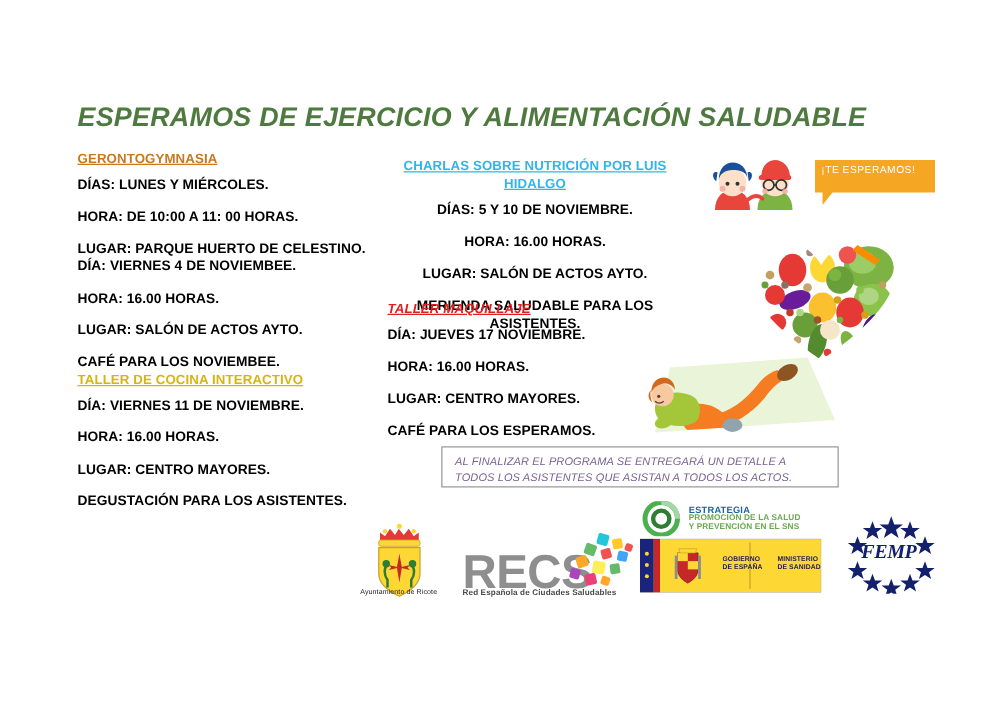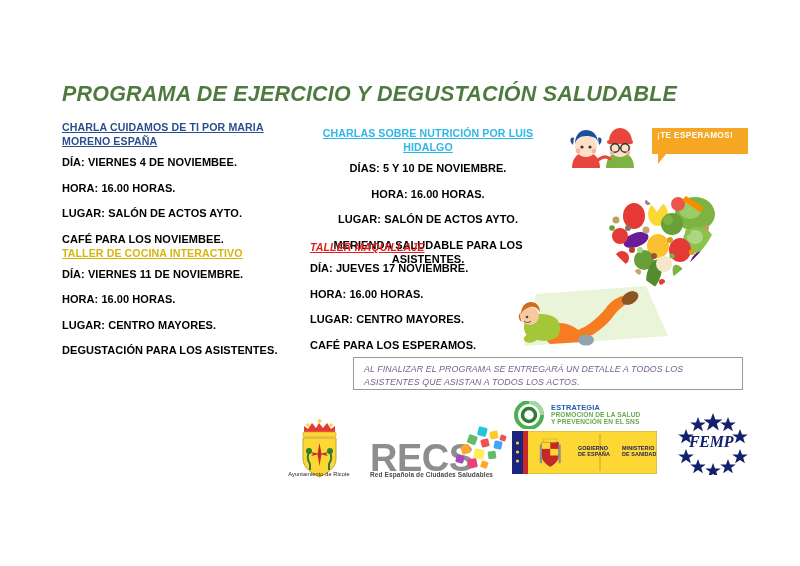--- a/index.html
+++ b/index.html
@@ -78,21 +78,21 @@
     letter-spacing: 0.05px;
   }
   .line:last-child { margin-bottom: 0; }
   .gap-after { margin-bottom: 14px; }
 
   
   .note-box {
     position: absolute;
     left: 353px;
     top: 357px;
-    width: 390px;
+    width: 318px;
     height: 33px;
     border: 1px solid #9a9a9a;
     box-sizing: border-box;
     background: #ffffff;
   }
   .note-text {
     position: absolute;
     left: 10px;
     top: 5px;
     right: 8px;
@@ -109,21 +109,21 @@
     left: 562px;
     top: 124px;
     width: 188px;
     height: 48px;
   }
   .bubble-text {
     position: absolute;
     left: 657px;
     top: 131px;
     font-size: 8.2px;
-    font-weight: 700;
+    font-weight: 400;
     color: #ffffff;
     letter-spacing: 0.4px;
     white-space: nowrap;
     z-index: 5;
   }
 
   
   .heart-art {
     position: absolute;
     left: 592px;
@@ -251,27 +251,32 @@
     color: #13206b;
     letter-spacing: -0.3px;
     font-family: Liberation Serif, serif;
   }
 </style>
 </head>
 <body>
 
 <div class="page">
 
-  <div class="title">PROGRAMA DE EJERCICIO Y DEGUSTACIÓN SALUDABLE</div>
+  <div class="title">ESPERAMOS DE EJERCICIO Y ALIMENTACIÓN SALUDABLE</div>
 
   <div class="col-left">
 
-
     <div>
-      <div class="sec-head navy">CHARLA CUIDAMOS DE TI POR MARIA MORENO ESPAÑA</div>
+      <div class="sec-head orange">GERONTOGYMNASIA</div>
+      <div class="line">DÍAS: LUNES Y MIÉRCOLES.</div>
+      <div class="line">HORA: DE 10:00 A 11: 00 HORAS.</div>
+      <div class="line gap-after">LUGAR: PARQUE HUERTO DE CELESTINO.</div>
+    </div>
+
+    <div>
       <div class="line">DÍA: VIERNES 4 DE NOVIEMBEE.</div>
       <div class="line">HORA: 16.00 HORAS.</div>
       <div class="line">LUGAR: SALÓN DE ACTOS AYTO.</div>
       <div class="line gap-after">CAFÉ PARA LOS NOVIEMBEE.</div>
     </div>
 
     <div>
       <div class="sec-head gold">TALLER DE COCINA INTERACTIVO</div>
       <div class="line">DÍA: VIERNES 11 DE NOVIEMBRE.</div>
       <div class="line">HORA: 16.00 HORAS.</div>

